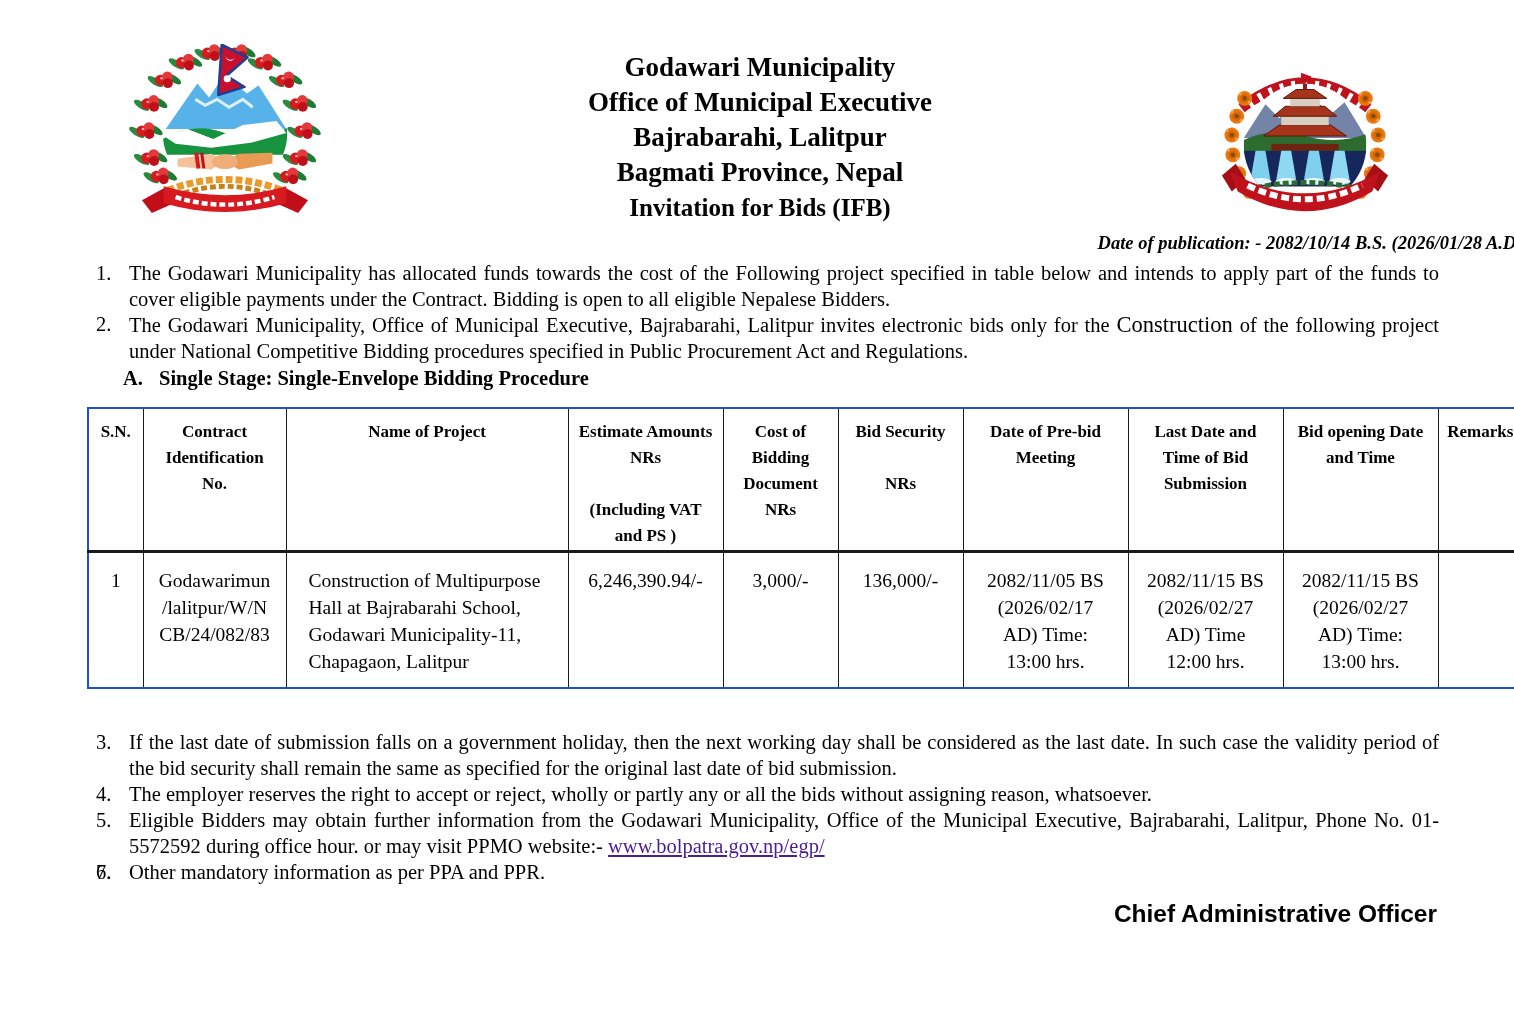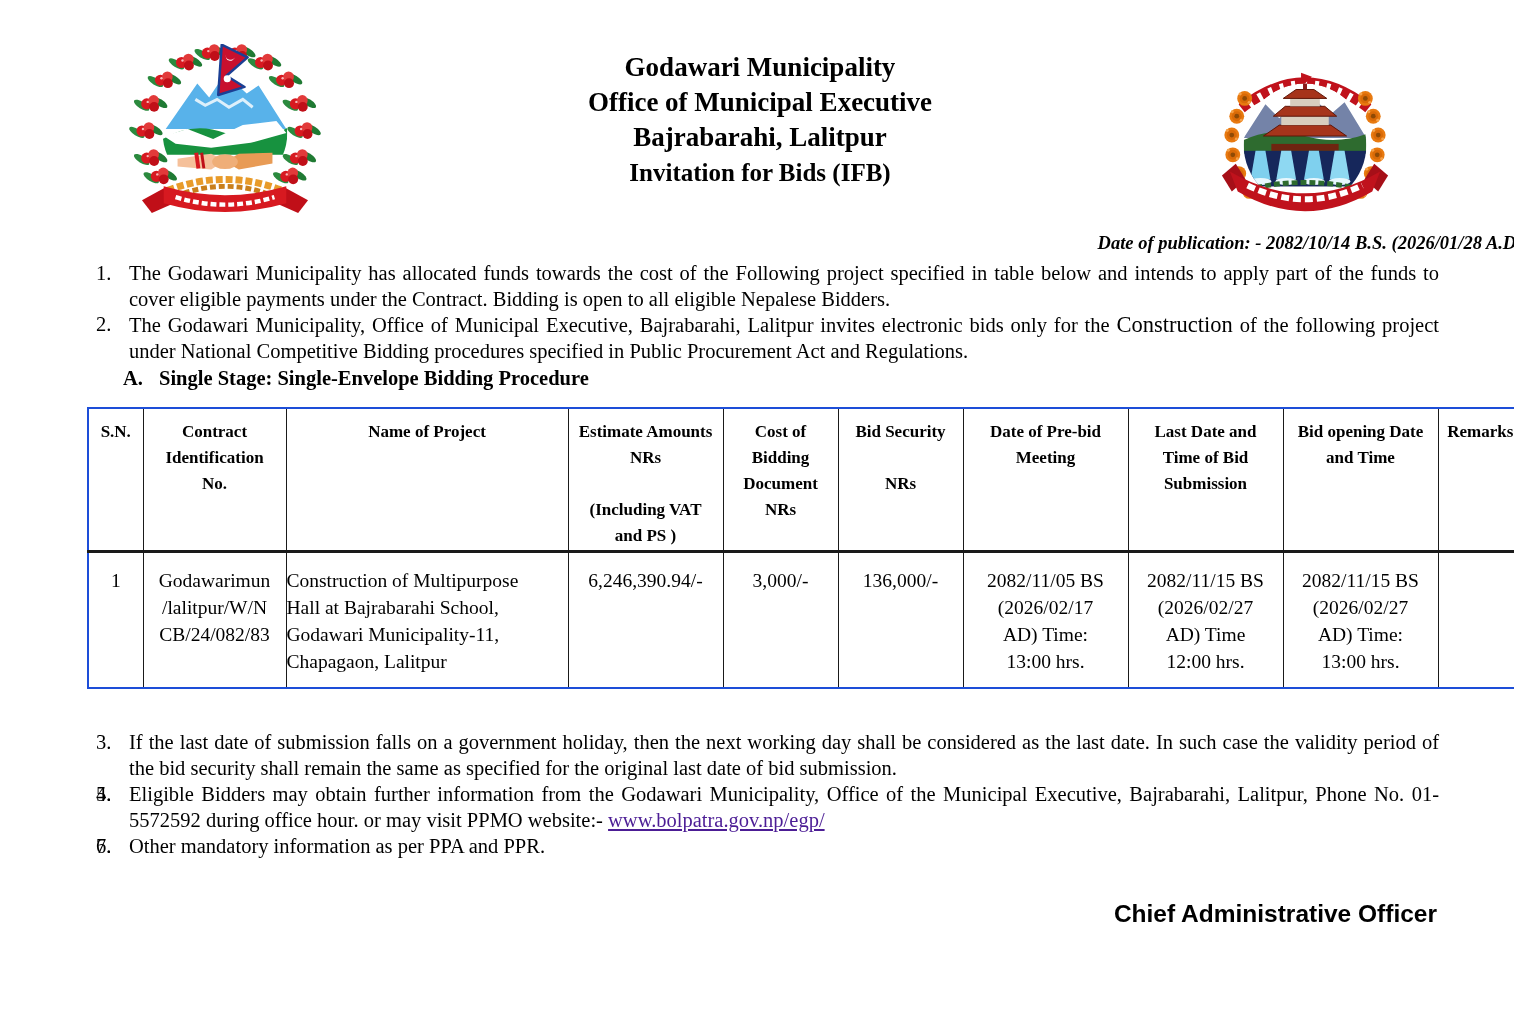--- a/index.html
+++ b/index.html
@@ -30,21 +30,21 @@
   table.bid-table{
     position:absolute;left:55px;top:407px;width:1435px;border-collapse:collapse;table-layout:fixed;
     border:2px solid #1d4ed8;
   }
   table.bid-table td{
     border:1px solid #1a1a1a;vertical-align:top;text-align:center;white-space:pre-line;
     box-sizing:border-box;overflow:hidden;
   }
   tr.hdr td{font-weight:bold;font-size:17px;line-height:26px;height:143px;padding:10px 4px 0 4px;border-bottom:3px solid #1a1a1a;}
   tr.data td{font-size:19.5px;line-height:27px;height:137px;padding:14px 6px 0 6px;}
-  tr.data td.left{text-align:left;padding-left:0;}
+  tr.data td.left{text-align:left;padding-left:22px;}
   
   .signature{
     position:absolute;top:900px;right:109px;
     font-family:"Liberation Sans","DejaVu Sans",sans-serif;font-weight:bold;font-size:24.5px;
   }
 </style>
 </head>
 <body>
 
 <div class="page">
@@ -188,20 +188,21 @@
       <polygon points="162,118 176,130 166,146 152,134" fill="#A60F18"></polygon>
       <path d="M16,126 Q92,170 168,126 L160,146 Q92,186 24,146 Z" fill="#C0121C"></path>
       <path d="M34,140 Q92,168 150,140" stroke="#ffffff" stroke-width="6" fill="none" stroke-dasharray="8 4"></path>
     </g>
   </svg>
 
   <div class="org-block">
     <div class="org-line">Godawari Municipality</div>
     <div class="org-line">Office of Municipal Executive</div>
     <div class="org-line">Bajrabarahi, Lalitpur</div>
+    <div class="org-line">Bagmati Province, Nepal</div>
     <div class="org-line ifb">Invitation for Bids (IFB)</div>
   </div>
 
   <div class="pub-line">Date of publication: - 2082/10/14 B.S. (2026/01/28 A.D.)</div>
 
   <div class="list-block intro-block">
     <div class="item">
       <span class="num">1.</span>
       <span>The Godawari Municipality has allocated funds towards the cost of the Following project specified in table below and intends to apply part of the funds to cover eligible payments under the Contract. Bidding is open to all eligible Nepalese Bidders.</span>
     </div>
@@ -285,20 +286,21 @@
     </tbody>
   </table>
 
   <div class="list-block notes-block">
     <div class="item">
       <span class="num">3.</span>
       <span>If the last date of submission falls on a government holiday, then the next working day shall be considered as the last date. In such case the validity period of the bid security shall remain the same as specified for the original last date of bid submission.</span>
     </div>
     <div class="item">
       <span class="num">4.</span>
+      <span>The employer reserves the right to accept or reject, wholly or partly any or all the bids without assigning reason, whatsoever.</span>
     </div>
     <div class="item">
       <span class="num">5.</span>
       <span><span>Eligible Bidders may obtain further information from the Godawari Municipality, Office of the Municipal Executive, Bajrabarahi, Lalitpur, Phone No. 01-5572592 during office hour. or  may visit PPMO website:- </span><a class="doc-link" href="www.bolpatra.gov.np/egp/">www.bolpatra.gov.np/egp/</a></span>
     </div>
     <div class="item">
       <span class="num">6.</span>
     </div>
     <div class="item">
       <span class="num">7.</span>

